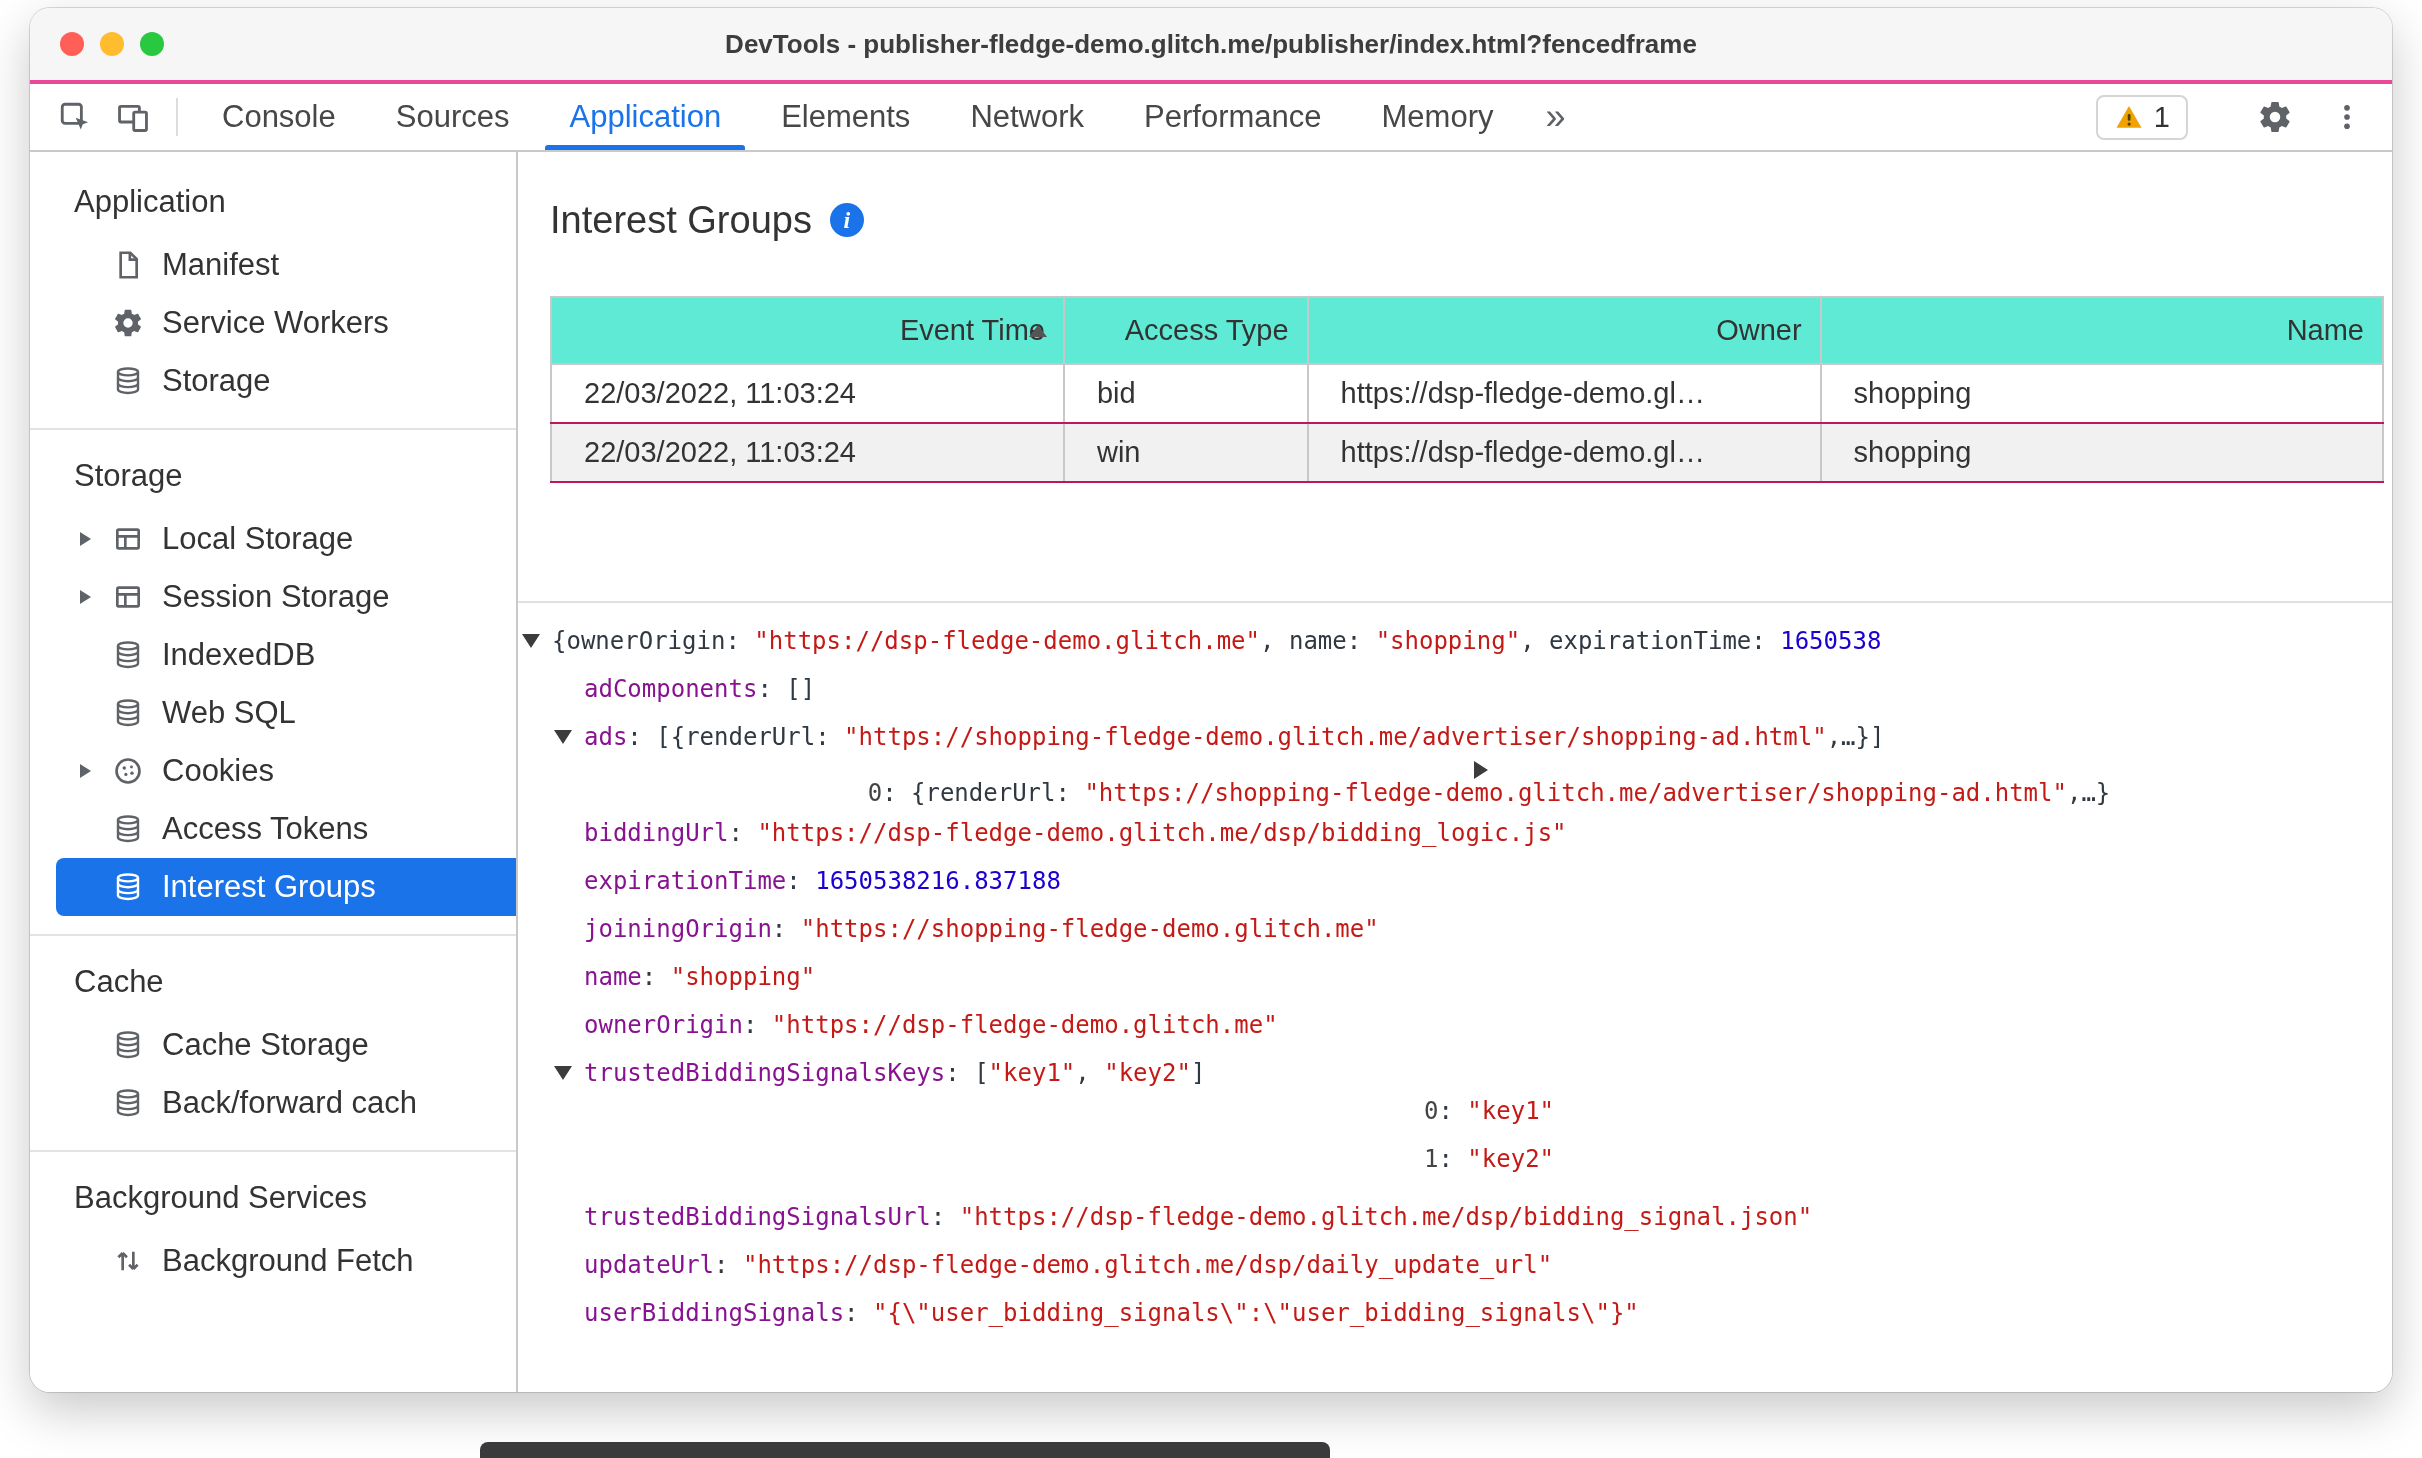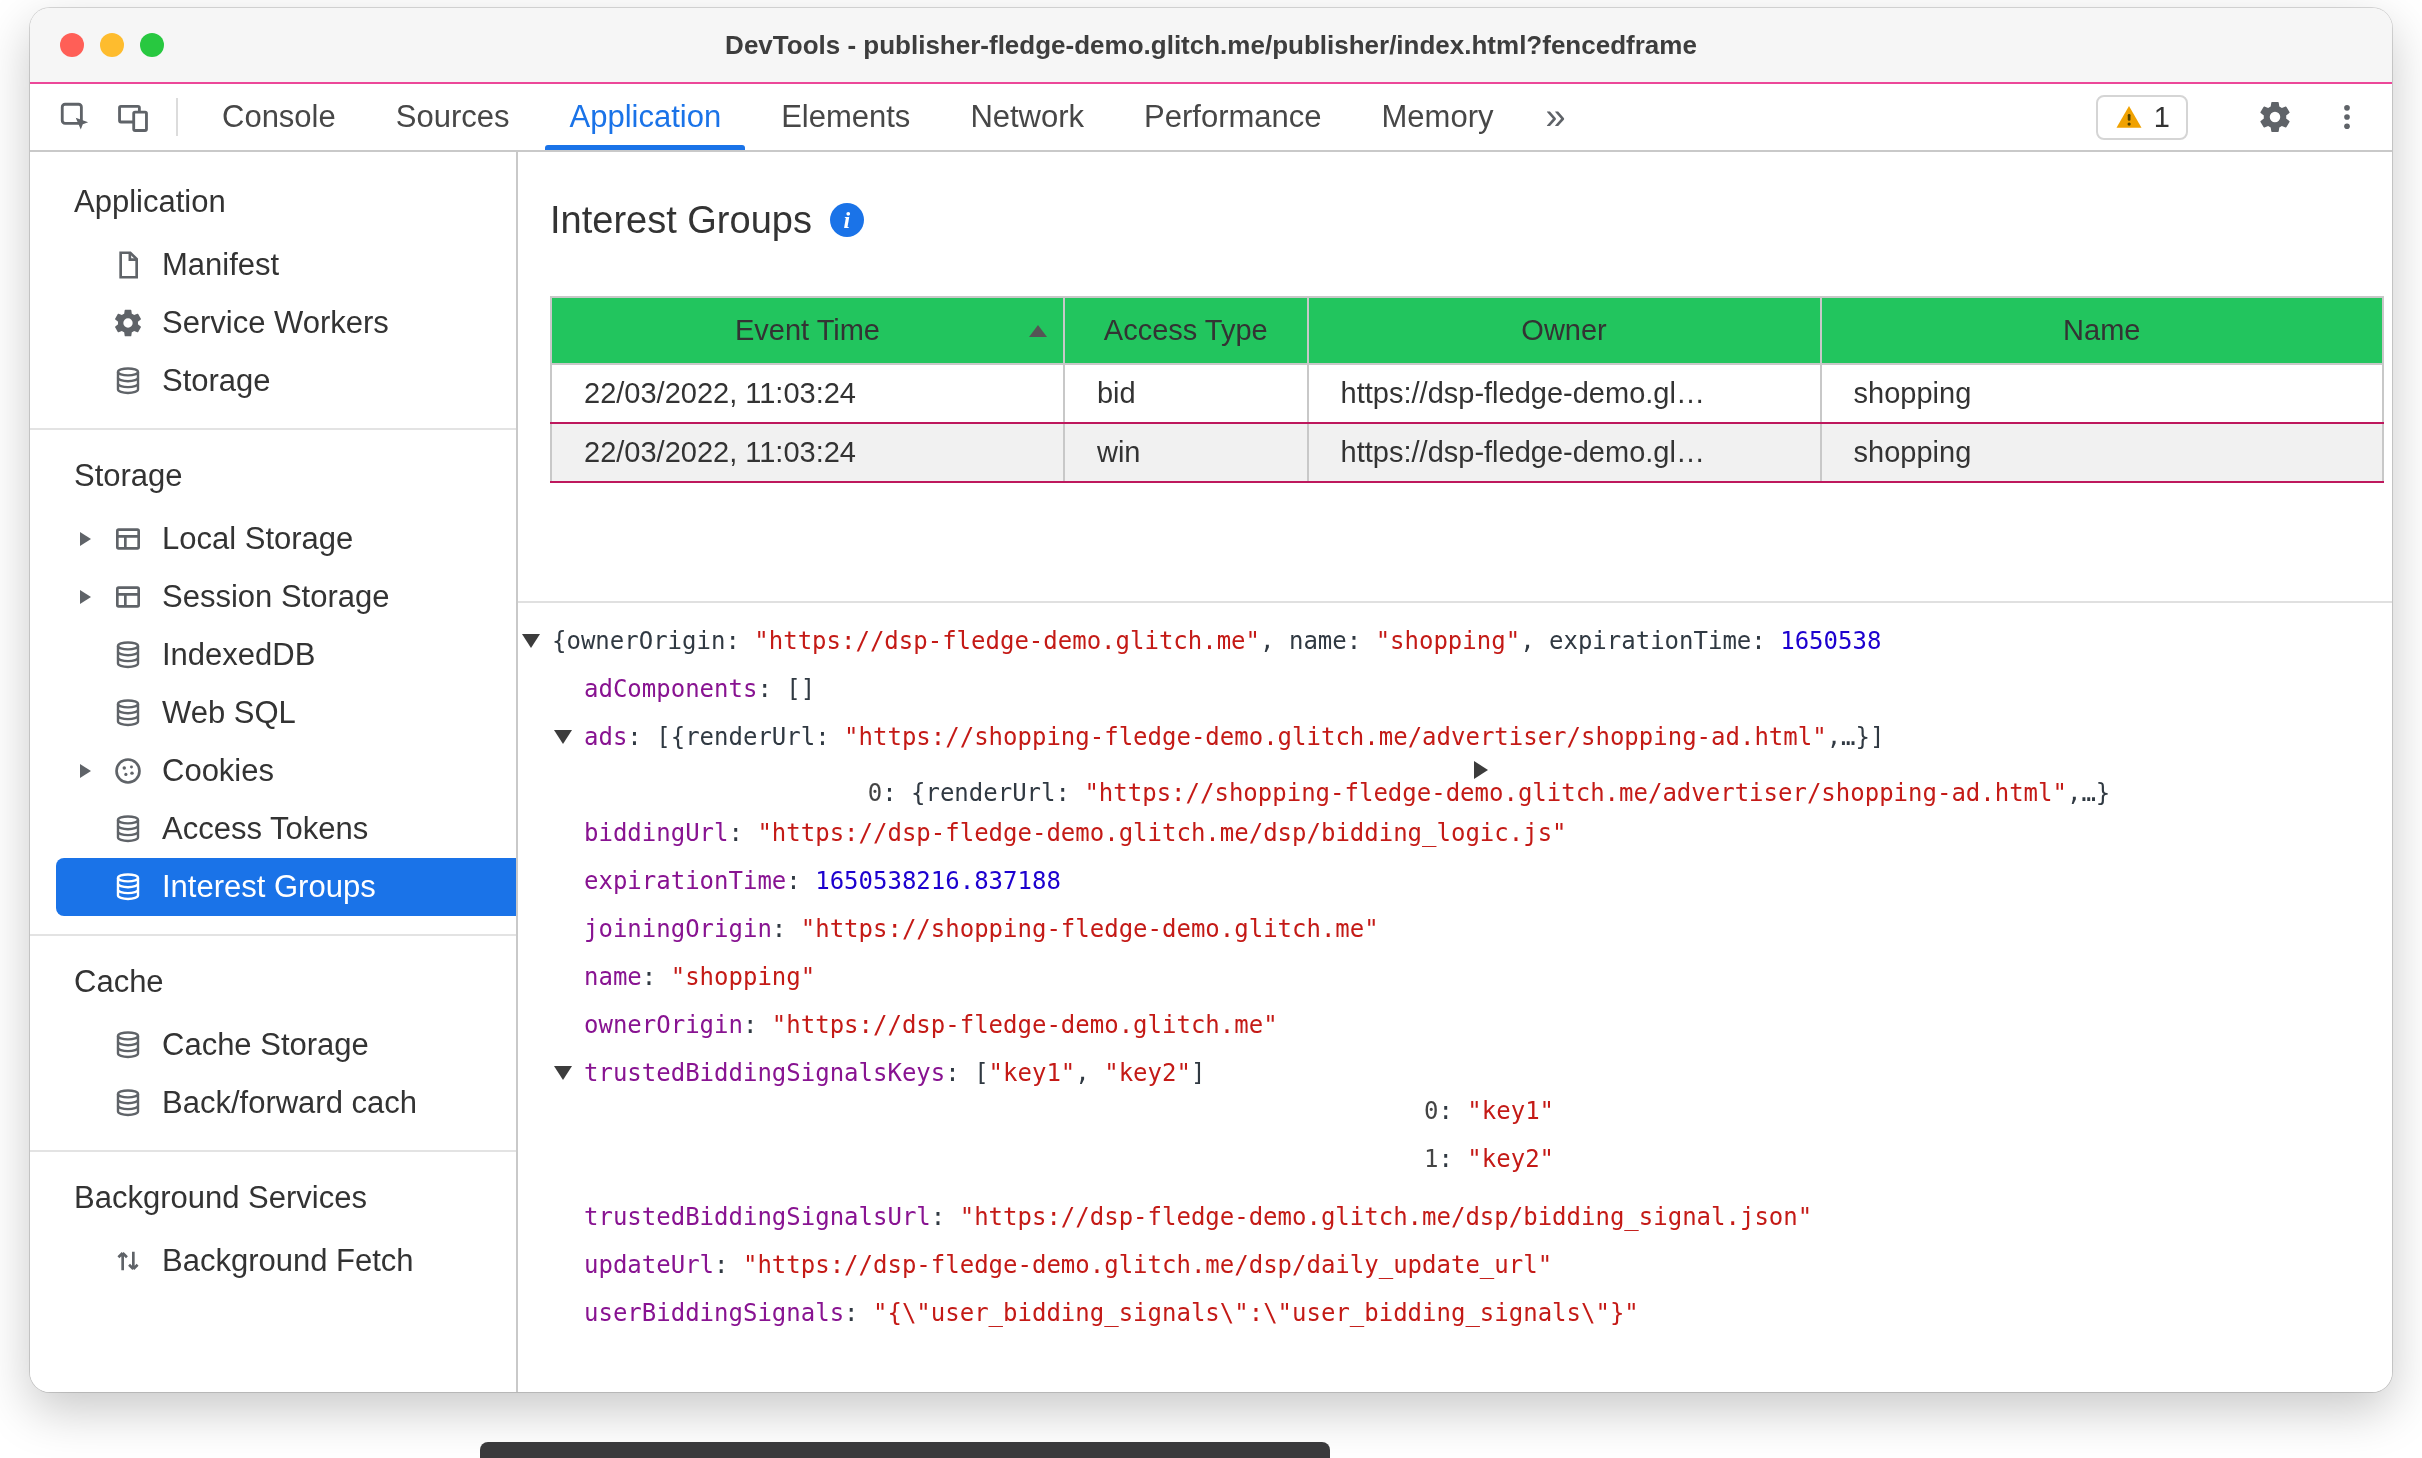--- a/index.html
+++ b/index.html
@@ -5,21 +5,21 @@
   * { margin:0; padding:0; box-sizing:border-box; }
   html,body { width:2422px; height:1458px; background:#ffffff; overflow:hidden;
               font-family:"Liberation Sans", sans-serif; }
   body { position:relative; }
 
   
   .window { position:absolute; left:30px; top:8px; width:2362px; height:1384px;
             background:#fff; border-radius:20px; overflow:hidden;
             box-shadow:0 0 0 1px rgba(0,0,0,.14), 0 18px 50px rgba(0,0,0,.22);
             display:flex; flex-direction:column; }
-  .titlebar { height:76px; flex:none; background:#f6f6f6; border-bottom:2px solid #ec4899;
+  .titlebar { height:76px; flex:none; background:#f6f6f6; border-bottom:4px solid #ec4899;
               display:flex; align-items:center; position:relative; }
   .traffic { position:absolute; left:30px; top:50%; transform:translateY(-50%);
              display:flex; gap:16px; }
   .light { width:24px; height:24px; border-radius:50%; display:inline-block; }
   .light.red{ background:#ff5f57; } .light.yellow{ background:#febc2e; } .light.green{ background:#28c840; }
   .title-text { flex:1; text-align:center; font-size:26px; font-weight:700; color:#3d3d3d;
                 white-space:nowrap; overflow:hidden; }
 
   
   .toolbar { height:68px; flex:none; display:flex; align-items:stretch; background:#fff;
@@ -64,21 +64,21 @@
   .main-title { font-size:38px; color:#333; }
   .info-icon { width:34px; height:34px; border-radius:50%; background:#1a73e8; color:#fff;
                display:flex; align-items:center; justify-content:center;
                font:italic 700 24px "Liberation Serif", serif; }
 
   
   .datagrid { margin:52px 8px 0 32px; border-collapse:collapse; table-layout:fixed;
               width:calc(100% - 40px); font-size:29px; color:#333; }
   .datagrid th, .datagrid td { border-left:2px solid #c8c8c8; border-right:2px solid #c8c8c8;
               overflow:hidden; white-space:nowrap; }
-  .datagrid th { background:#22c55e; text-align:center; font-weight:400; padding:16px 18px;
+  .datagrid th { background:#5eead4; text-align:right; font-weight:400; padding:16px 18px;
                  position:relative; border-top:2px solid #c8c8c8; border-bottom:2px solid #c8c8c8; }
   .datagrid td { padding:12px 32px; border-top:2px solid #dddddd; border-bottom:2px solid #be185d; }
   .datagrid tr.striped td { background:#f1f1f1; }
   .datagrid th:nth-child(1), .datagrid td:nth-child(1){ width:28%; }
   .datagrid th:nth-child(2), .datagrid td:nth-child(2){ width:13.3%; }
   .datagrid th:nth-child(3), .datagrid td:nth-child(3){ width:28%; }
   .sort-caret { position:absolute; right:16px; top:50%; transform:translateY(-50%);
                 width:0; height:0; border-bottom:12px solid #555;
                 border-left:9px solid transparent; border-right:9px solid transparent; }
 

